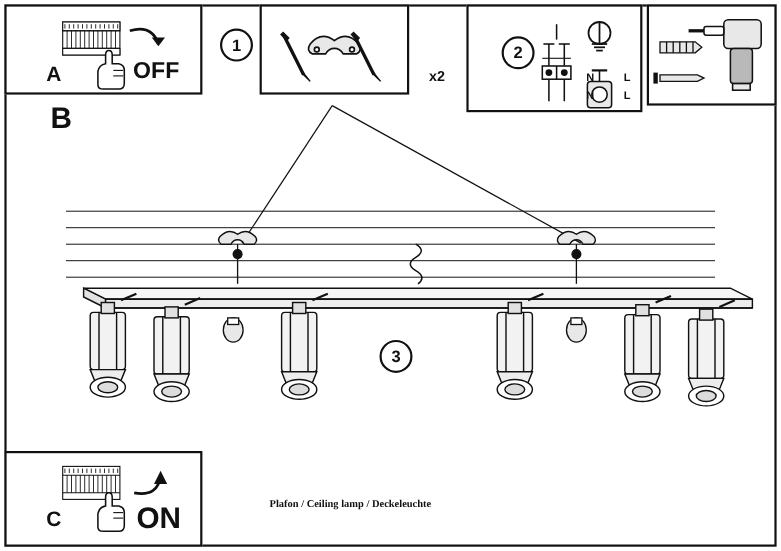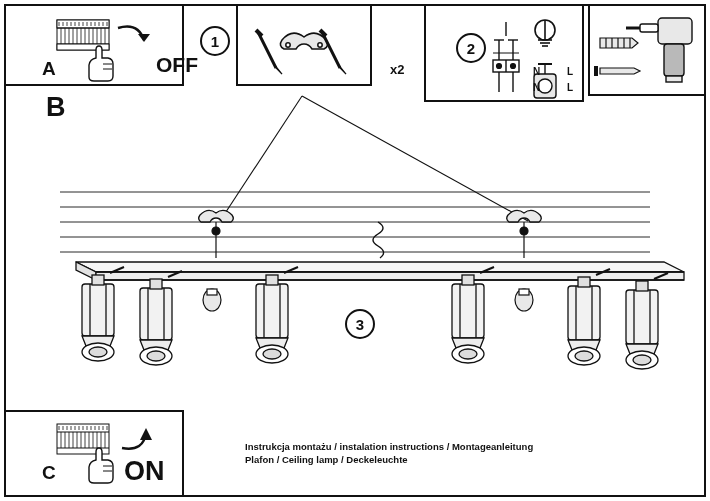--- a/index.html
+++ b/index.html
@@ -15,21 +15,21 @@
 </style>
 </head>
 <body>
 
 <div id="root">
 
   <div class="frame"></div>
 
   <div class="box" style="left:4px;top:4px;width:180px;height:82px;"></div>
   <div class="lbl" style="left:42px;top:58px;font-size:19px;">A</div>
-  <div class="lbl" style="left:121px;top:53px;font-size:21px;margin-left:35px;">OFF</div>
+  <div class="lbl" style="left:121px;top:53px;font-size:21px;">OFF</div>
 
   <svg width="710" height="501" class="nolabel">
 
     <g stroke="#111" fill="none" stroke-width="1">
       <rect x="57" y="20" width="52" height="30" fill="#fff"></rect>
       <rect x="57" y="20" width="52" height="8" fill="#fff"></rect>
       <line x1="57" y1="28" x2="109" y2="28"></line>
       <line x1="57" y1="44" x2="109" y2="44"></line>
       <g stroke-width="0.8">
         <line x1="61" y1="28" x2="61" y2="44"></line>
@@ -317,16 +317,15 @@
     <path d="M122 448 q22 4 24 -16" stroke="#111" stroke-width="2.5" fill="none"></path>
     <polygon points="146,428 140,440 152,440" fill="#111"></polygon>
 
     <g stroke="#111" stroke-width="1.4" fill="#fff">
       <path d="M96 452 l0 8 q-6 1 -7 7 l0 12 q0 4 5 4 l14 0 q5 0 5 -5 l0 -12 q0 -5 -5 -6 l-6 0 l0 -8 q0 -4 -3 -4 q-3 0 -3 4z"></path>
       <path d="M103 466 l9 0" stroke-width="1"></path>
       <path d="M103 471 l9 0" stroke-width="1"></path>
     </g>
   </svg>
 
-  <div class="txt" style="left:197px;top:441px;font-size:9.5px;font-weight:bold;">Instrukcja montażu / instalation instructions / Montageanleitung</div>
-  <div class="txt" style="left:197px;top:454px;font-size:9.5px;font-weight:bold;">Plafon / Ceiling lamp / Deckeleuchte</div>
+  <div class="txt" style="left:197px;top:454px;font-size:9.5px;font-weight:bold;font-family:Liberation Serif, serif;">Plafon / Ceiling lamp / Deckeleuchte</div>
 
 </div>
 
 </body></html>

